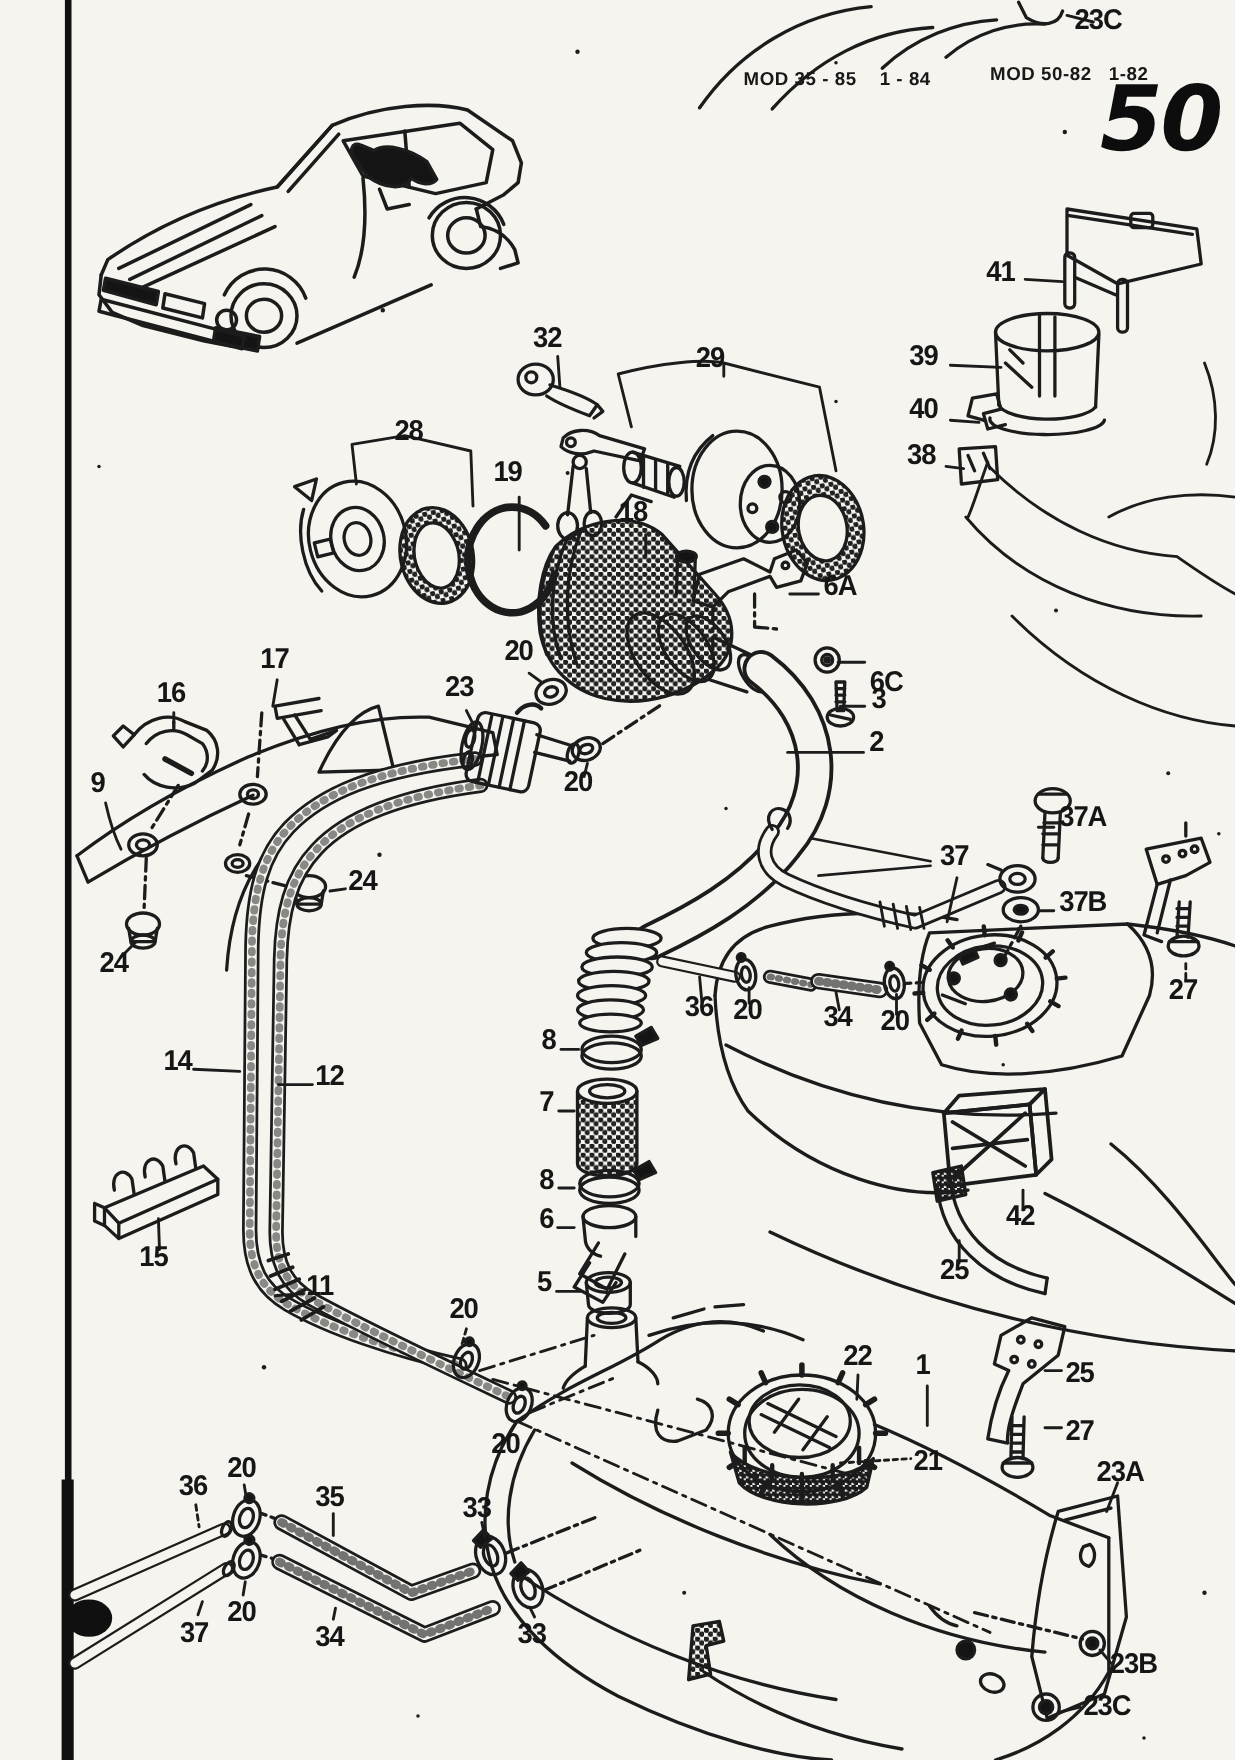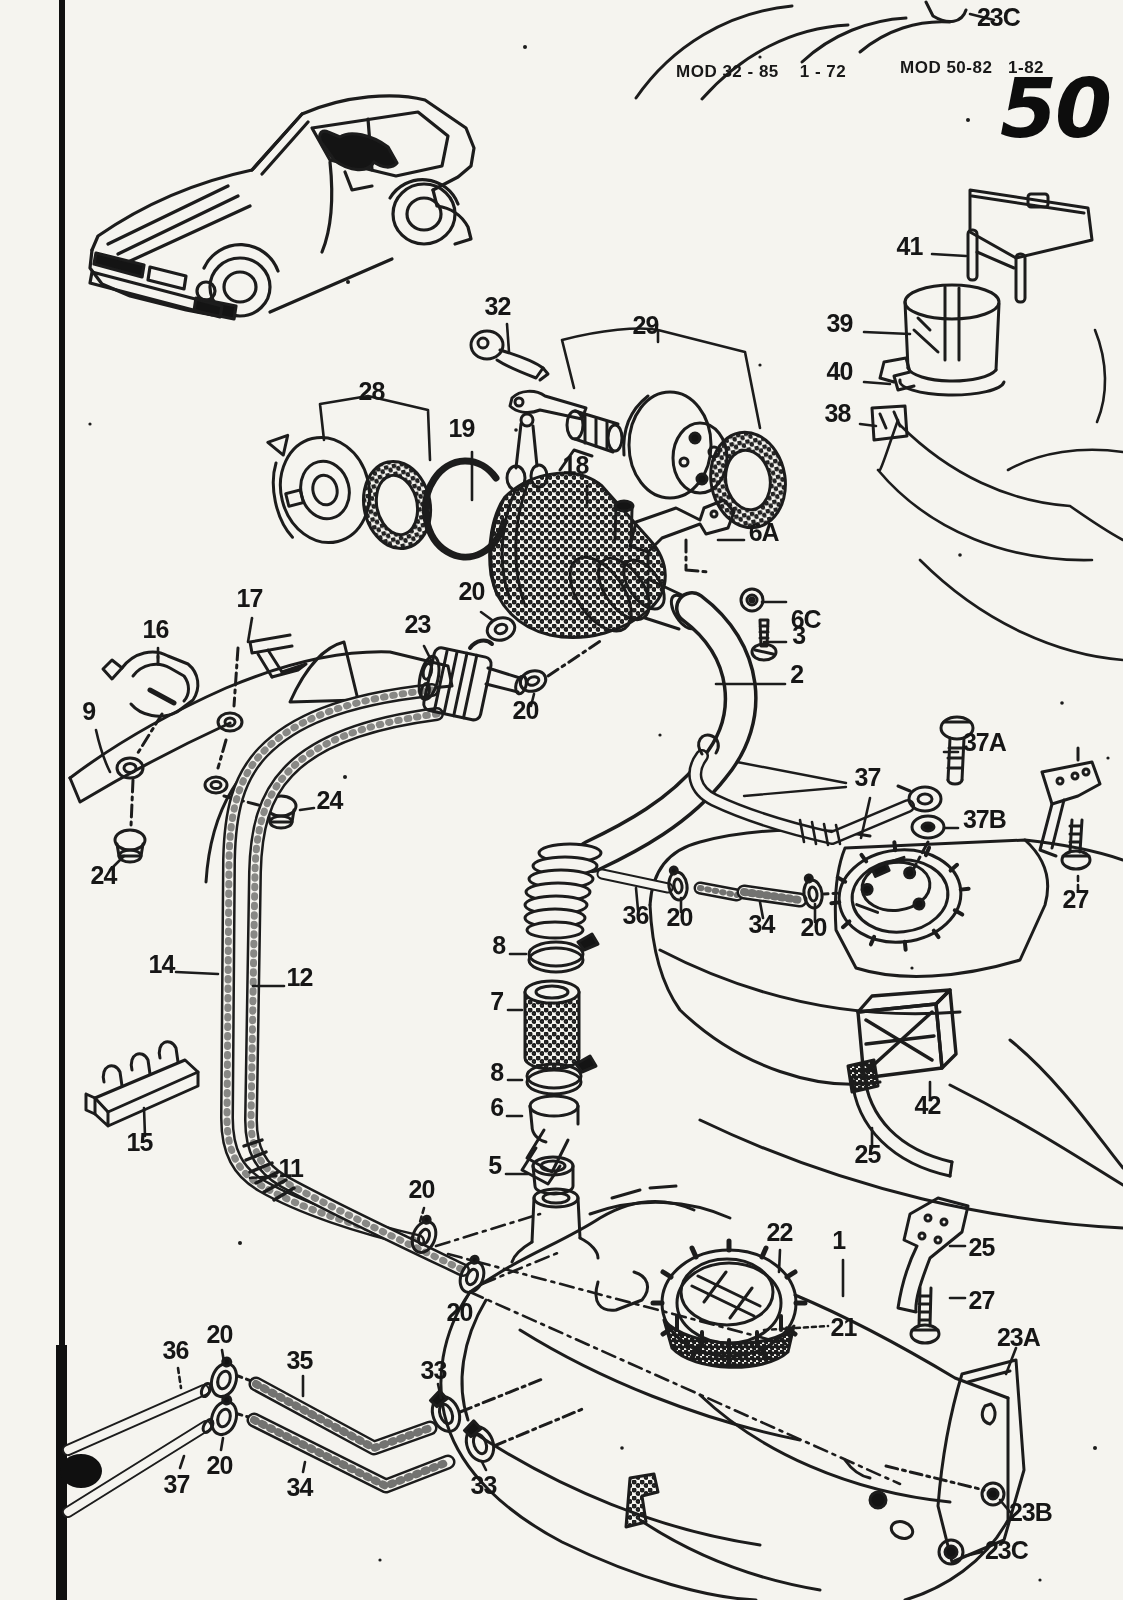--- a/index.html
+++ b/index.html
@@ -575,21 +575,21 @@
         <circle cx="1040" cy="1580" r="1.6"></circle>
   <circle cx="380" cy="1560" r="1.6"></circle>
         <circle cx="516" cy="430" r="1.8"></circle>
         <circle cx="760" cy="365" r="1.6"></circle>
   <circle cx="960" cy="555" r="1.8"></circle>
         <circle cx="660" cy="735" r="1.6"></circle>
         <circle cx="1108" cy="758" r="1.6"></circle>
 </g>
 </svg>
 
-<div class="hdr" style="left:676px;top:62px;">MOD 32 - 85    1 - 72</div>
+<div class="hdr" style="left:676px;top:62px;">MOD 35 - 85    1 - 84</div>
 <div class="hdr" style="left:900px;top:58px;">MOD 50-82   1-82</div>
 <div class="pageno" style="left:1000px;top:70px;font-style:italic;">50</div>
 
 <div id="callout-layer">
       <span class="callout" style="left: 976px; top: 4px;">23C</span>
       <span class="callout" style="left: 484px; top: 293px;">32</span>
       <span class="callout" style="left: 632px; top: 312px;">29</span>
       <span class="callout" style="left: 358px; top: 378px;">28</span>
       <span class="callout" style="left: 448px; top: 415px;">19</span>
       <span class="callout" style="left: 562px; top: 452px;">18</span>

